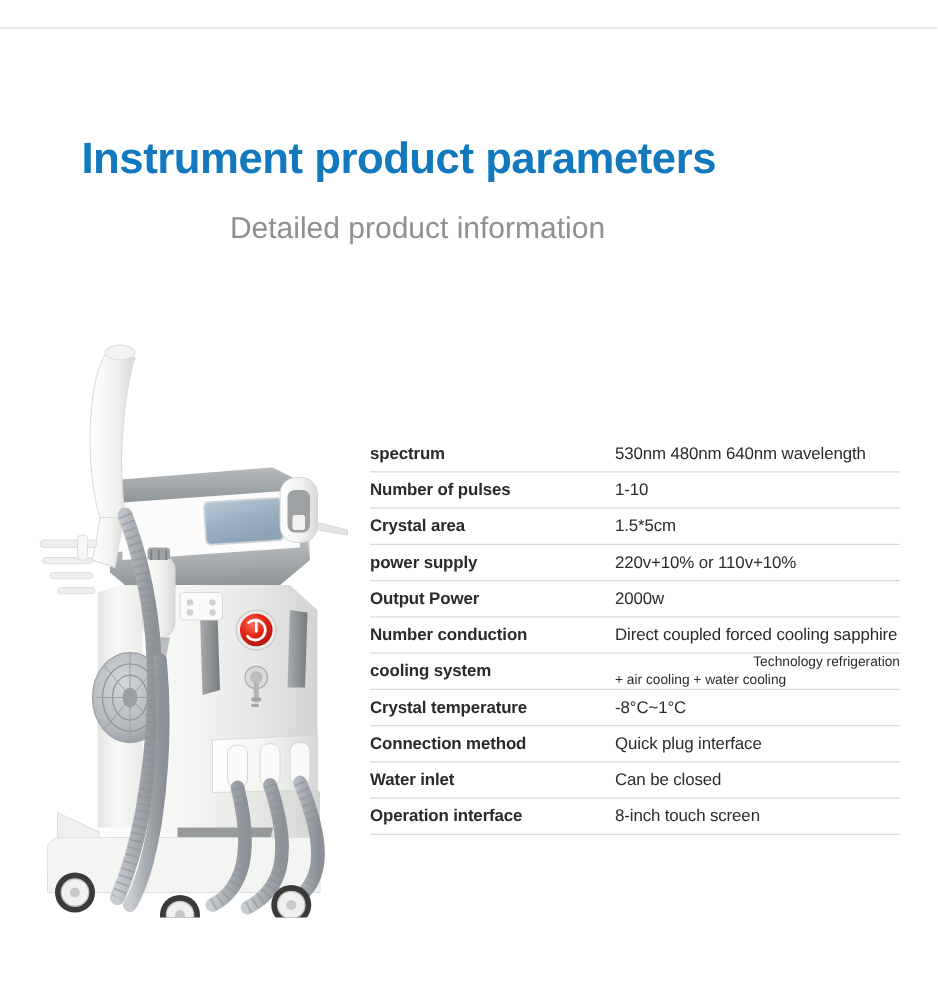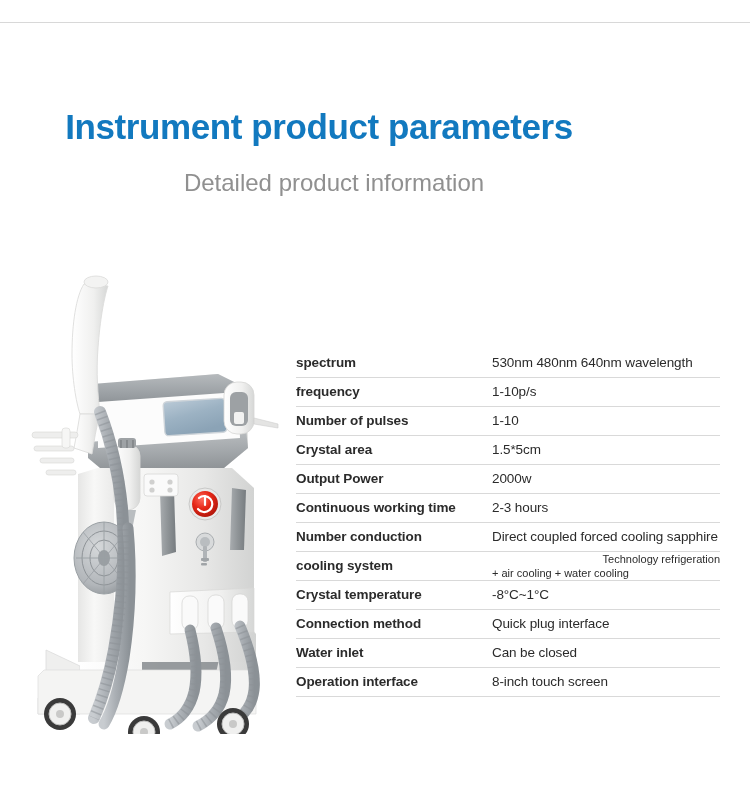--- a/index.html
+++ b/index.html
@@ -300,45 +300,41 @@
 </div>
 
 <table class="spec-table">
   <tbody>
 
     <tr>
       <td class="cell-label">spectrum</td>
       <td class="cell-value">530nm 480nm 640nm wavelength</td>
     </tr>
 
-    <tr>
-      <td class="cell-label">frequency</td>
-      <td class="cell-value">1-10p/s</td>
-    </tr>
 
     <tr>
       <td class="cell-label">Number of pulses</td>
       <td class="cell-value">1-10</td>
     </tr>
 
     <tr>
       <td class="cell-label">Crystal area</td>
       <td class="cell-value">1.5*5cm</td>
     </tr>
 
+    <tr>
+      <td class="cell-label">power supply</td>
+      <td class="cell-value">220v+10% or 110v+10%</td>
+    </tr>
 
     <tr>
       <td class="cell-label">Output Power</td>
       <td class="cell-value">2000w</td>
     </tr>
 
-    <tr>
-      <td class="cell-label">Continuous working time</td>
-      <td class="cell-value">2-3 hours</td>
-    </tr>
 
     <tr>
       <td class="cell-label">Number conduction</td>
       <td class="cell-value">Direct coupled forced cooling sapphire</td>
     </tr>
 
     <tr class="row-tall">
       <td class="cell-label">cooling system</td>
       <td class="cell-value-multi">
         <span class="cv-line1">Technology refrigeration</span>

